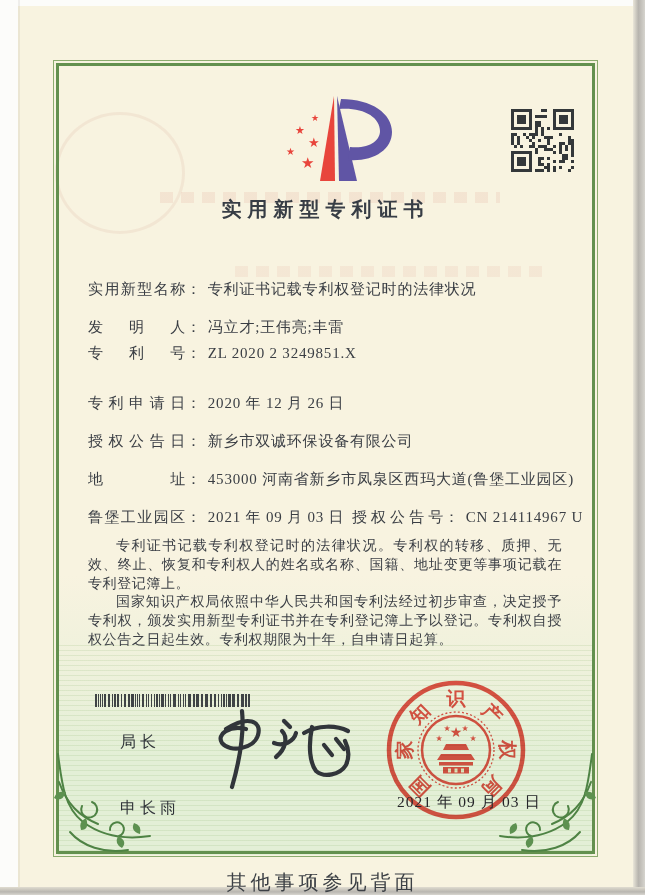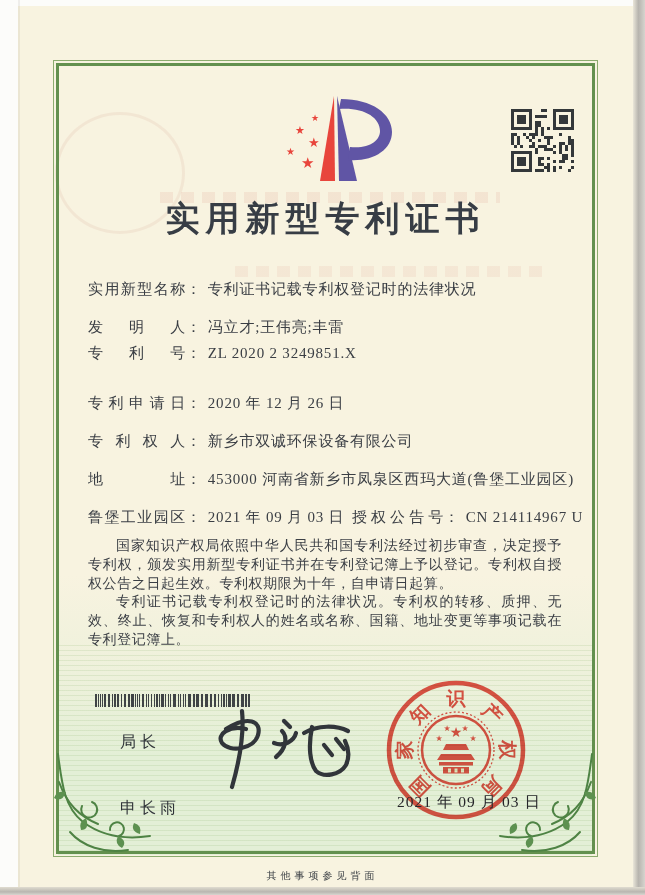--- a/index.html
+++ b/index.html
@@ -31,21 +31,21 @@
   .ghost-r1{left:160px;top:192px;width:340px;}
   .ghost-r2{left:235px;top:266px;width:315px;opacity:.8;}
 
   .cert-no{left:88px;top:103px;font-size:15px;letter-spacing:3px;color:#3c4046;}
 
   .logo{left:284px;top:90px;width:116px;height:98px;}
   .logo .star{position:absolute;color:#e8453c;line-height:1;font-family:"DejaVu Sans",sans-serif;}
 
   .qr{left:511px;top:109px;width:66px;height:66px;}
 
-  .title{left:0;top:196px;width:100%;text-align:center;font-size:34px;font-weight:600;
+  .title{left:0;top:196px;width:100%;text-align:center;font-size:20px;font-weight:600;
          letter-spacing:6px;text-indent:6px;color:#373d45;}
 
   .fields{left:88px;top:280px;width:510px;font-size:15px;}
   .frow{position:absolute;left:0;white-space:nowrap;letter-spacing:.8px;}
   .flabel{display:inline-block;width:98px;text-align:justify;text-align-last:justify;vertical-align:bottom;}
   .fcolon{display:inline-block;margin-right:6px;}
   .fpair2{position:absolute;white-space:nowrap;letter-spacing:.8px;}
   .flabel2{display:inline-block;width:92px;text-align:justify;text-align-last:justify;vertical-align:bottom;}
 
   .paras{left:88px;top:537px;width:474px;font-size:14px;line-height:18.8px;
@@ -59,21 +59,21 @@
   .signature{left:196px;top:703px;width:164px;height:92px;}
 
   .seal{left:383px;top:677px;width:146px;height:146px;mix-blend-mode:multiply;opacity:.92;}
   .seal-date{left:397px;top:792px;font-size:15.5px;letter-spacing:1px;color:#26262a;z-index:6;}
 
   .flourish{width:104px;height:112px;}
   .fl-left{left:52px;top:748px;}
   .fl-right{left:494px;top:748px;transform:scaleX(-1);}
 
   .page-note{left:0;top:831px;width:100%;text-align:center;font-size:13.5px;letter-spacing:2px;color:#3b4045;}
-  .back-note{left:0;top:869px;width:100%;text-align:center;font-size:10px;letter-spacing:4px;color:#3c4045;}
+  .back-note{left:0;top:869px;width:100%;text-align:center;font-size:20px;letter-spacing:4px;color:#3c4045;}
 
   .z1{z-index:1}.z2{z-index:2}.z3{z-index:3}.z4{z-index:4}.z5{z-index:5}
 </style>
 </head>
 <body>
 
 <div id="page">
 
   <div class="abs edge-left"></div>
   <div class="abs edge-top"></div>
@@ -343,36 +343,36 @@
     <div class="frow" style="top:38px;">
       <span class="flabel">发明人</span><span class="fcolon">：</span><span>冯立才;王伟亮;丰雷</span>
     </div>
     <div class="frow" style="top:64px;">
       <span class="flabel">专利号</span><span class="fcolon">：</span><span>ZL 2020 2 3249851.X</span>
     </div>
     <div class="frow" style="top:114px;">
       <span class="flabel">专利申请日</span><span class="fcolon">：</span><span>2020 年 12 月 26 日</span>
     </div>
     <div class="frow" style="top:152px;">
-      <span class="flabel">专利权人</span><span class="fcolon">：</span><span>新乡市双诚环保设备有限公司</span>
+      <span class="flabel">授权公告日</span><span class="fcolon">：</span><span>新乡市双诚环保设备有限公司</span>
     </div>
     <div class="frow" style="top:190px;">
       <span class="flabel">地址</span><span class="fcolon">：</span><span>453000 河南省新乡市凤泉区西玛大道(鲁堡工业园区)</span>
     </div>
     <div class="frow" style="top:228px;">
       <span class="flabel">鲁堡工业园区</span><span class="fcolon">：</span><span>2021 年 09 月 03 日</span>
     </div>
     <div class="fpair2" style="left:264px;top:228px;">
       <span class="flabel2">授权公告号</span><span class="fcolon">：</span><span>CN 214114967 U</span>
     </div>
   </div>
 
   <div class="abs paras z4">
+    <p>专利证书记载专利权登记时的法律状况。专利权的转移、质押、无效、终止、恢复和专利权人的姓名或名称、国籍、地址变更等事项记载在专利登记簿上。</p>
     <p>国家知识产权局依照中华人民共和国专利法经过初步审查，决定授予专利权，颁发实用新型专利证书并在专利登记簿上予以登记。专利权自授权公告之日起生效。专利权期限为十年，自申请日起算。</p>
-    <p>专利证书记载专利权登记时的法律状况。专利权的转移、质押、无效、终止、恢复和专利权人的姓名或名称、国籍、地址变更等事项记载在专利登记簿上。</p>
   </div>
 
   <div class="abs barcode z4" id="barcode"><i style="width:2px;margin-right:1px;"></i><i style="width:1px;margin-right:1px;"></i><i style="width:1px;margin-right:1px;"></i><i style="width:1px;margin-right:1px;"></i><i style="width:2px;margin-right:2px;"></i><i style="width:2px;margin-right:2px;"></i><i style="width:1px;margin-right:1px;"></i><i style="width:2px;margin-right:1px;"></i><i style="width:2px;margin-right:2px;"></i><i style="width:1px;margin-right:2px;"></i><i style="width:2px;margin-right:2px;"></i><i style="width:2px;margin-right:1px;"></i><i style="width:3px;margin-right:1px;"></i><i style="width:1px;margin-right:1px;"></i><i style="width:1px;margin-right:1px;"></i><i style="width:1px;margin-right:2px;"></i><i style="width:2px;margin-right:2px;"></i><i style="width:1px;margin-right:1px;"></i><i style="width:1px;margin-right:2px;"></i><i style="width:1px;margin-right:2px;"></i><i style="width:1px;margin-right:1px;"></i><i style="width:2px;margin-right:1px;"></i><i style="width:1px;margin-right:1px;"></i><i style="width:3px;margin-right:1px;"></i><i style="width:1px;margin-right:2px;"></i><i style="width:1px;margin-right:1px;"></i><i style="width:1px;margin-right:2px;"></i><i style="width:3px;margin-right:2px;"></i><i style="width:1px;margin-right:1px;"></i><i style="width:1px;margin-right:2px;"></i><i style="width:1px;margin-right:1px;"></i><i style="width:1px;margin-right:2px;"></i><i style="width:3px;margin-right:2px;"></i><i style="width:2px;margin-right:1px;"></i><i style="width:3px;margin-right:2px;"></i><i style="width:2px;margin-right:2px;"></i><i style="width:3px;margin-right:2px;"></i><i style="width:2px;margin-right:2px;"></i><i style="width:2px;margin-right:2px;"></i><i style="width:1px;margin-right:2px;"></i><i style="width:1px;margin-right:1px;"></i><i style="width:2px;margin-right:1px;"></i><i style="width:1px;margin-right:1px;"></i><i style="width:3px;margin-right:1px;"></i><i style="width:3px;margin-right:2px;"></i><i style="width:2px;margin-right:2px;"></i><i style="width:3px;margin-right:1px;"></i><i style="width:2px;margin-right:1px;"></i><i style="width:2px;margin-right:1px;"></i></div>
 
   <div class="abs signer z4" style="top:732px;">局长</div>
   <div class="abs signer z4" style="top:798px;">申长雨</div>
 
   <svg class="abs signature z4" viewBox="0 0 164 92">
     <g fill="none" stroke="#31353a" stroke-width="4.2" stroke-linecap="round" stroke-linejoin="round">
       <path d="M30,26 C52,12 66,18 62,32 C58,46 34,50 26,40 C20,31 34,22 50,26"></path>

